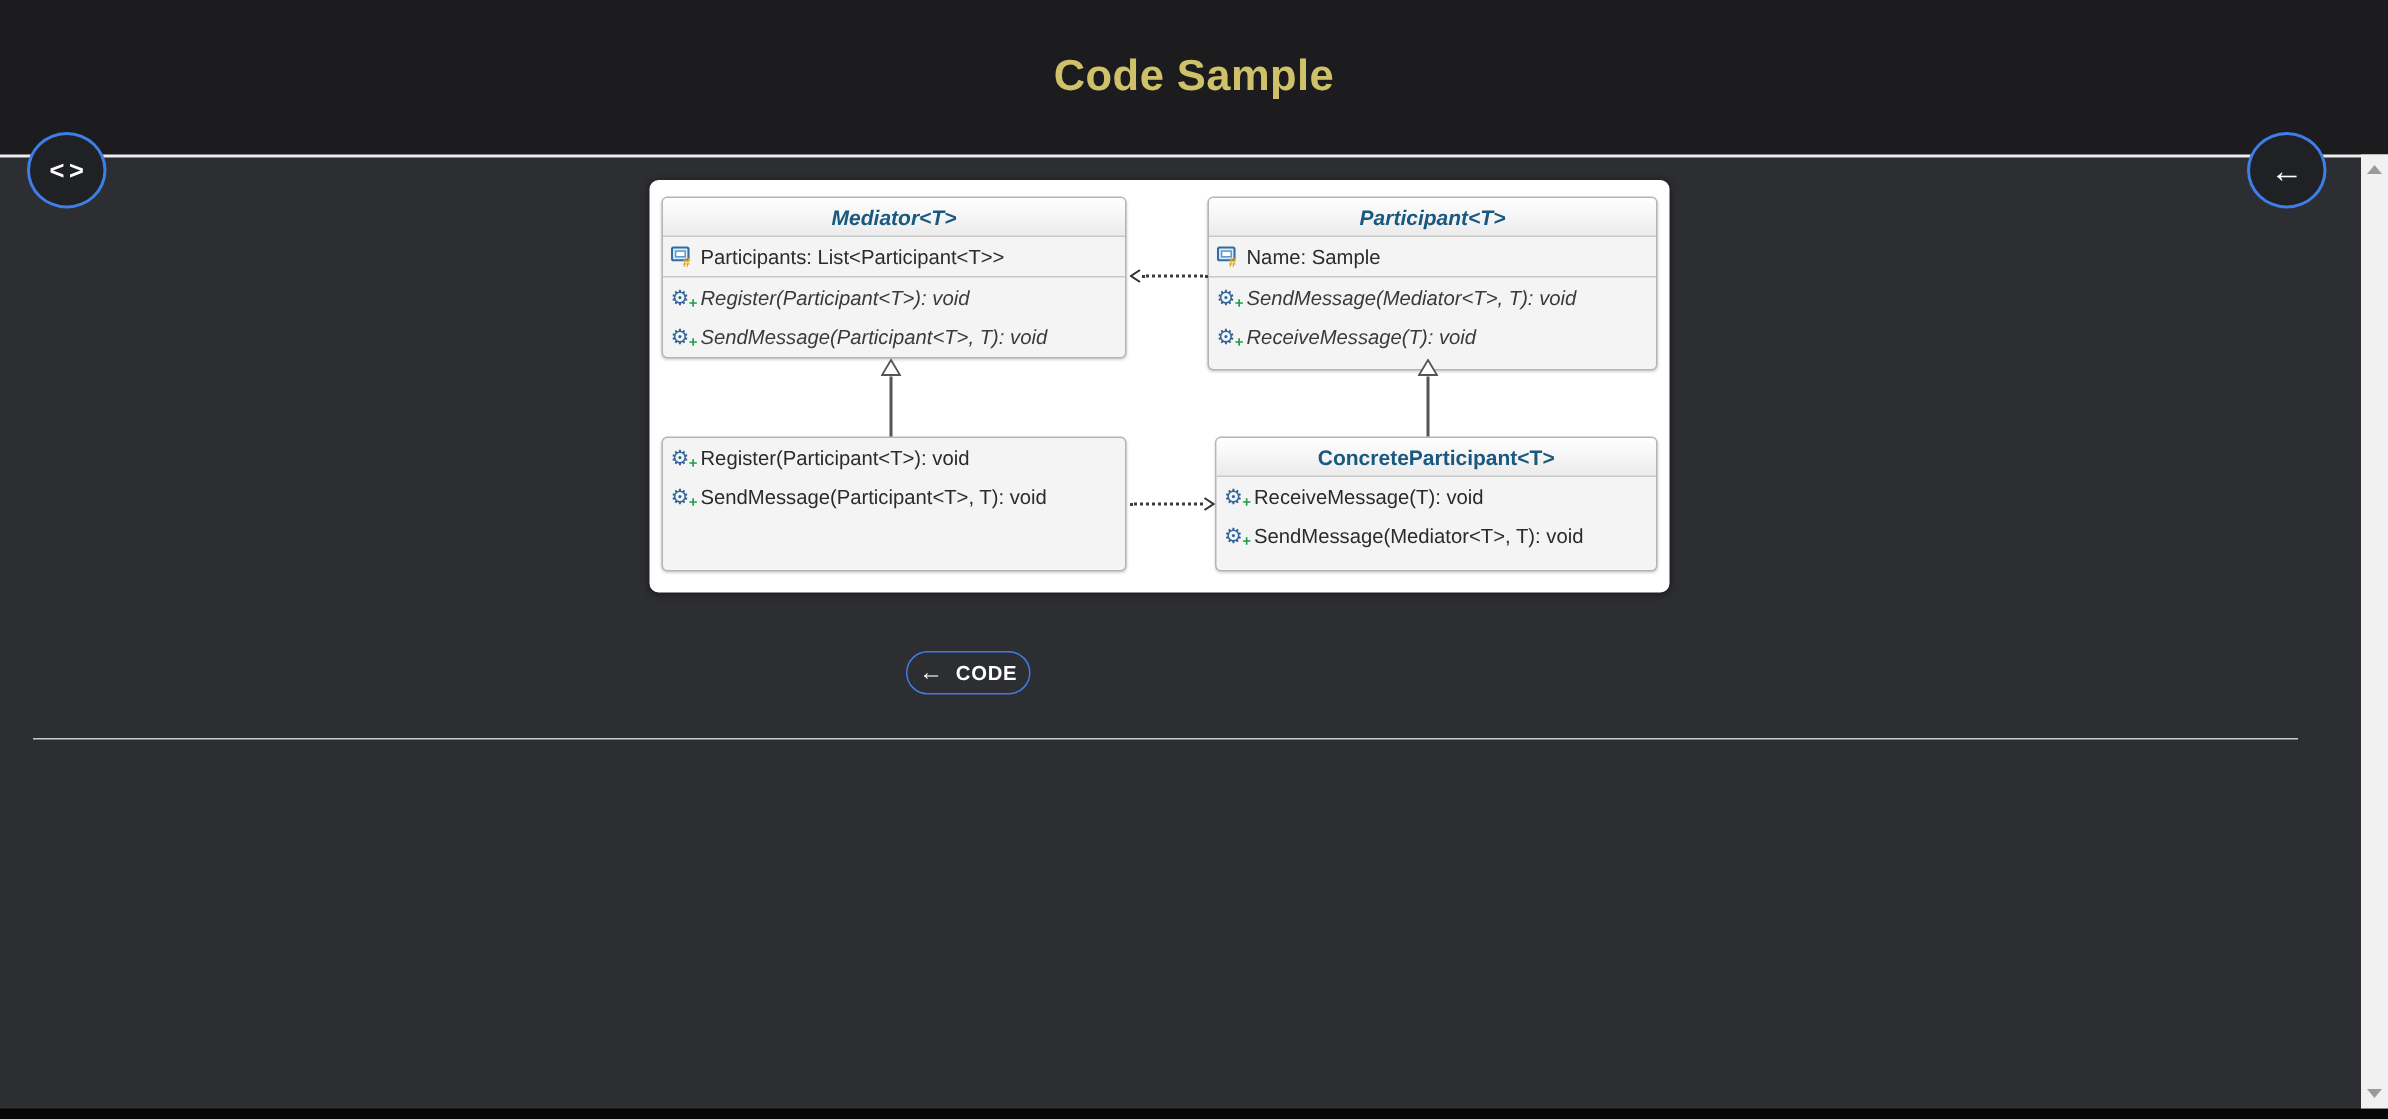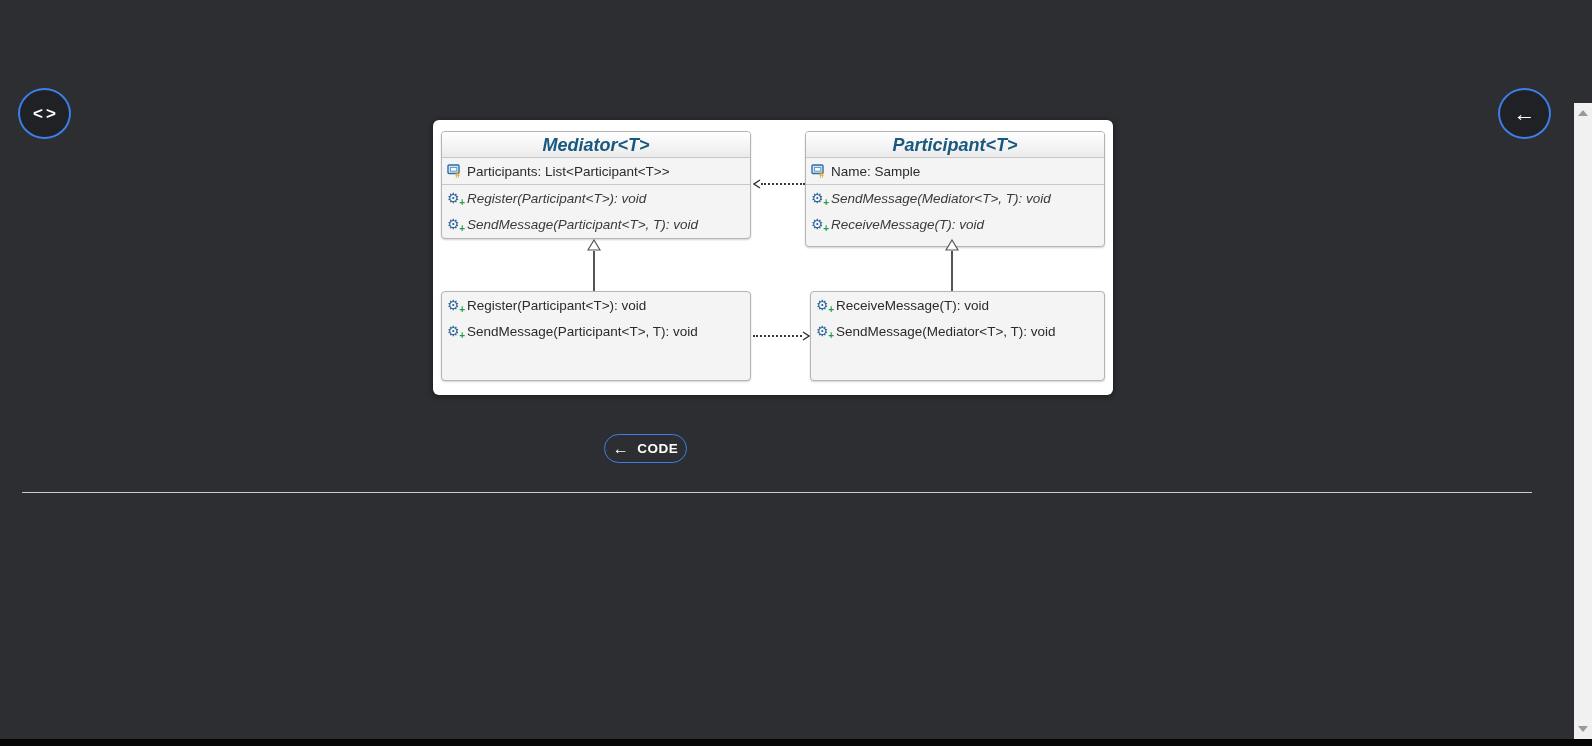--- a/index.html
+++ b/index.html
@@ -31,21 +31,21 @@
     position:absolute; left:433px; top:120px; width:680px; height:275px;
     background:#fff; border-radius:6px; box-shadow:0 1px 6px rgba(0,0,0,.45);
   }
   .uml-class {
     position:absolute; border:1px solid #b5b5b5; border-radius:4px;
     background:#f4f4f4; box-shadow:0 1px 2px rgba(0,0,0,.18);
     font-size:13.5px; color:#2b2b2b; overflow:hidden;
   }
   .uml-title {
     height:26px; line-height:26px; text-align:center; font-weight:bold;
-    color:#19587f; font-size:18px;
+    color:#19587f; font-size:14px;
     background:linear-gradient(#ffffff,#ebebeb); border-bottom:1px solid #c8c8c8;
   }
   .abstract .uml-title { font-style:italic; }
   .uml-fields { border-bottom:1px solid #c8c8c8; background:#f4f4f4; }
   .uml-row { display:flex; align-items:center; height:26px; padding:0 5px; gap:4px; }
   .abstract .uml-methods .uml-text { font-style:italic; color:#3a3a3a; }
   .uml-text { white-space:nowrap; }
   
   .icon-field { display:inline-flex; width:16px; height:15px; flex:none; }
   .icon-method { position:relative; display:inline-flex; width:16px; height:16px; flex:none; }
@@ -81,20 +81,23 @@
   .sb-up   { top:7px;    border-bottom:6px solid #9a9a9a; }
   .sb-down { bottom:7px; border-top:6px solid #9a9a9a; }
   
   .bottom-bar { position:absolute; left:0; top:739px; width:1592px; height:7px; background:#060606; }
 </style>
 </head>
 <body>
 
 <div class="page">
 
+  <div class="header">
+    <div class="header-title">Code Sample</div>
+  </div>
 
   <button class="fab fab-left">
     <span class="code-glyph">&lt;&gt;</span>
   </button>
   <button class="fab fab-right">
     <span class="arrow-glyph">←</span>
   </button>
 
   <div class="diagram-panel">
 
@@ -175,20 +178,21 @@
           <span class="icon-method">
               <span class="gear-glyph">⚙</span>
               <span class="plus-badge">+</span>
             </span>
           <span class="uml-text">SendMessage(Participant&lt;T&gt;, T): void</span>
         </div>
       </div>
     </div>
 
     <div class="uml-class" style="left:377px;top:171px;width:295px;height:90px;">
+      <div class="uml-title">ConcreteParticipant&lt;T&gt;</div>
       <div class="uml-methods">
         <div class="uml-row">
           <span class="icon-method">
               <span class="gear-glyph">⚙</span>
               <span class="plus-badge">+</span>
             </span>
           <span class="uml-text">ReceiveMessage(T): void</span>
         </div>
         <div class="uml-row">
           <span class="icon-method">

